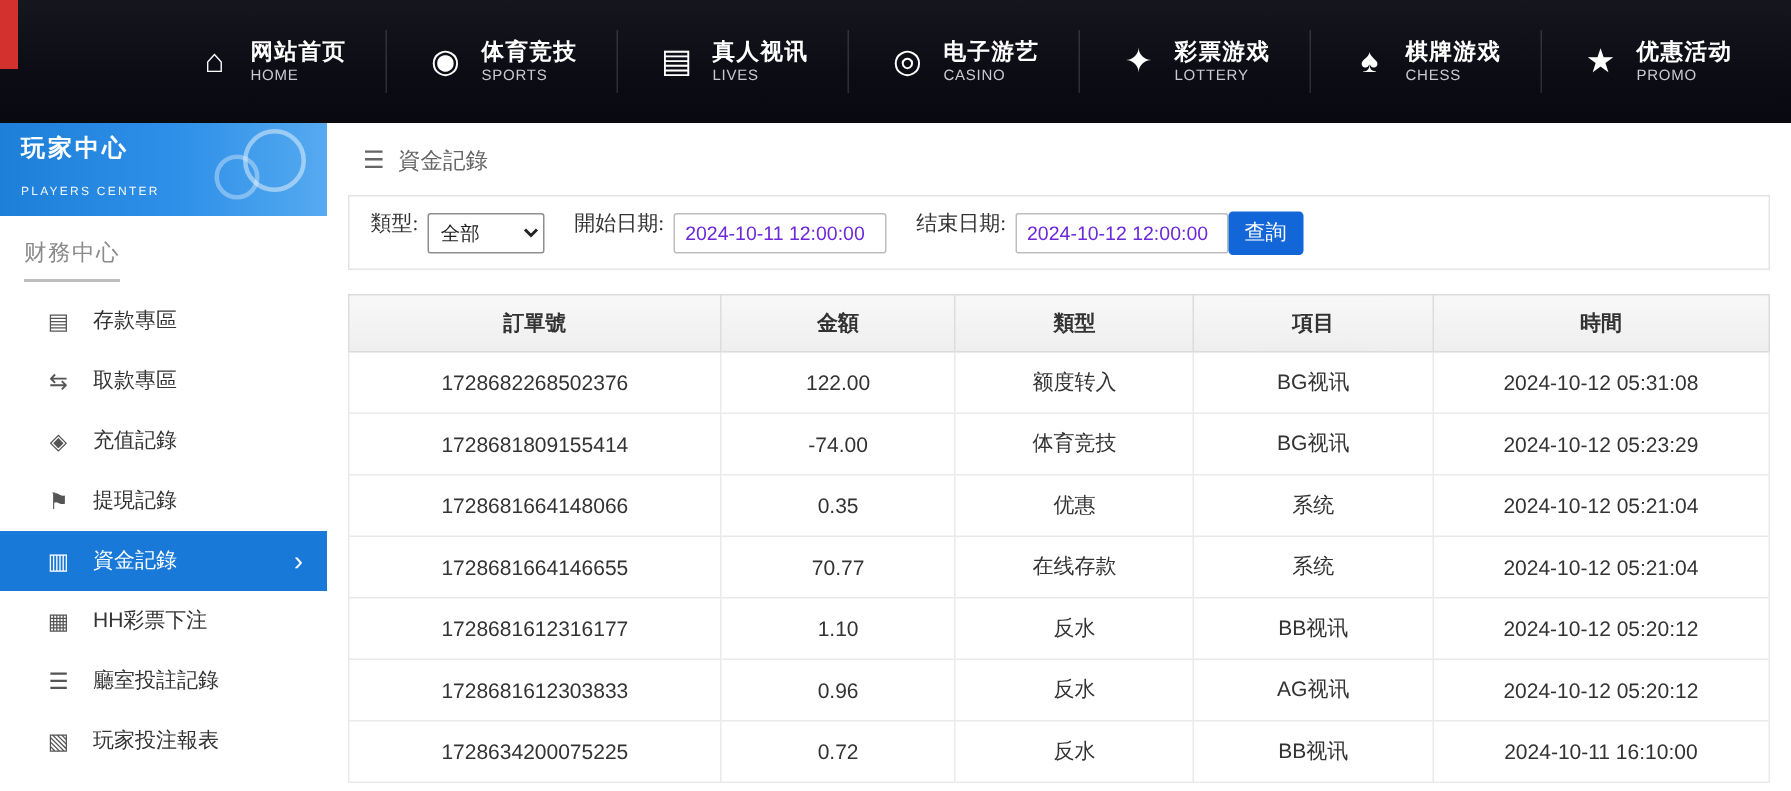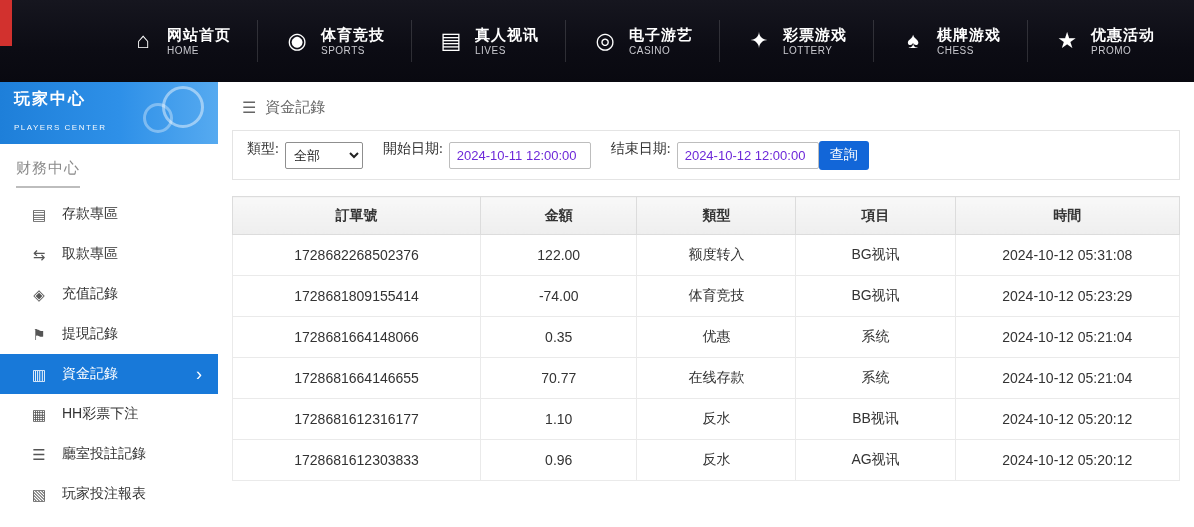--- a/index.html
+++ b/index.html
@@ -316,18 +316,25 @@
           </tr>
 
           <tr class="record-row">
             <td>1728681612303833</td>
             <td>0.96</td>
             <td>反水</td>
             <td>AG视讯</td>
             <td>2024-10-12 05:20:12</td>
           </tr>
 
+          <tr class="record-row">
+            <td>1728634200075225</td>
+            <td>0.72</td>
+            <td>反水</td>
+            <td>BB视讯</td>
+            <td>2024-10-11 16:10:00</td>
+          </tr>
 
       </tbody>
     </table>
 
   </main>
 </div>
 
 </body></html>

